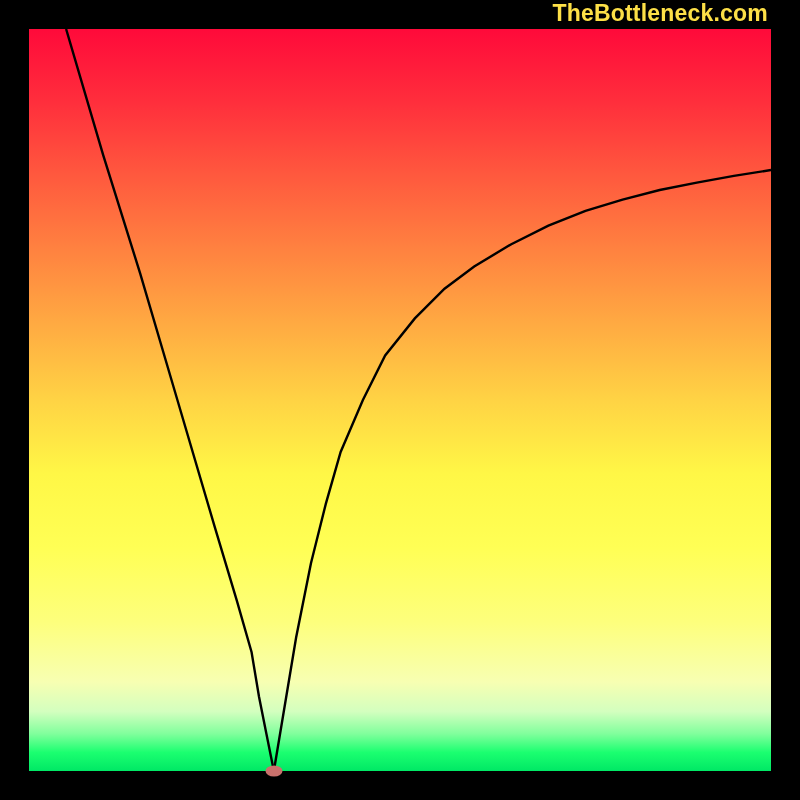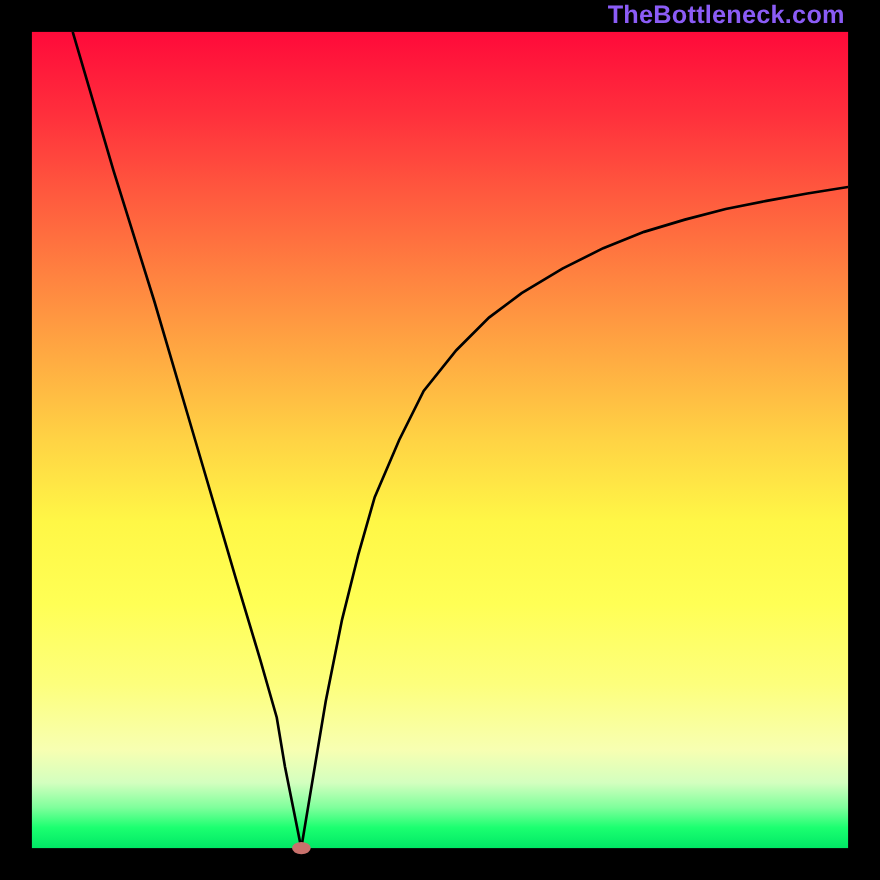--- a/index.html
+++ b/index.html
@@ -33,21 +33,21 @@
       #00e865 100%
     );
   }
   .watermark {
     position: absolute;
     top: 0px;
     right: 32px;
     font-family: Arial, Helvetica, sans-serif;
     font-size: 23px;
     font-weight: bold;
-    color: #8b5cf6;
+    color: #fde047;
     letter-spacing: 0.2px;
   }
   svg.curve {
     position: absolute;
     left: 0;
     top: 0;
     width: 742px;
     height: 742px;
   }
   .min-marker {

